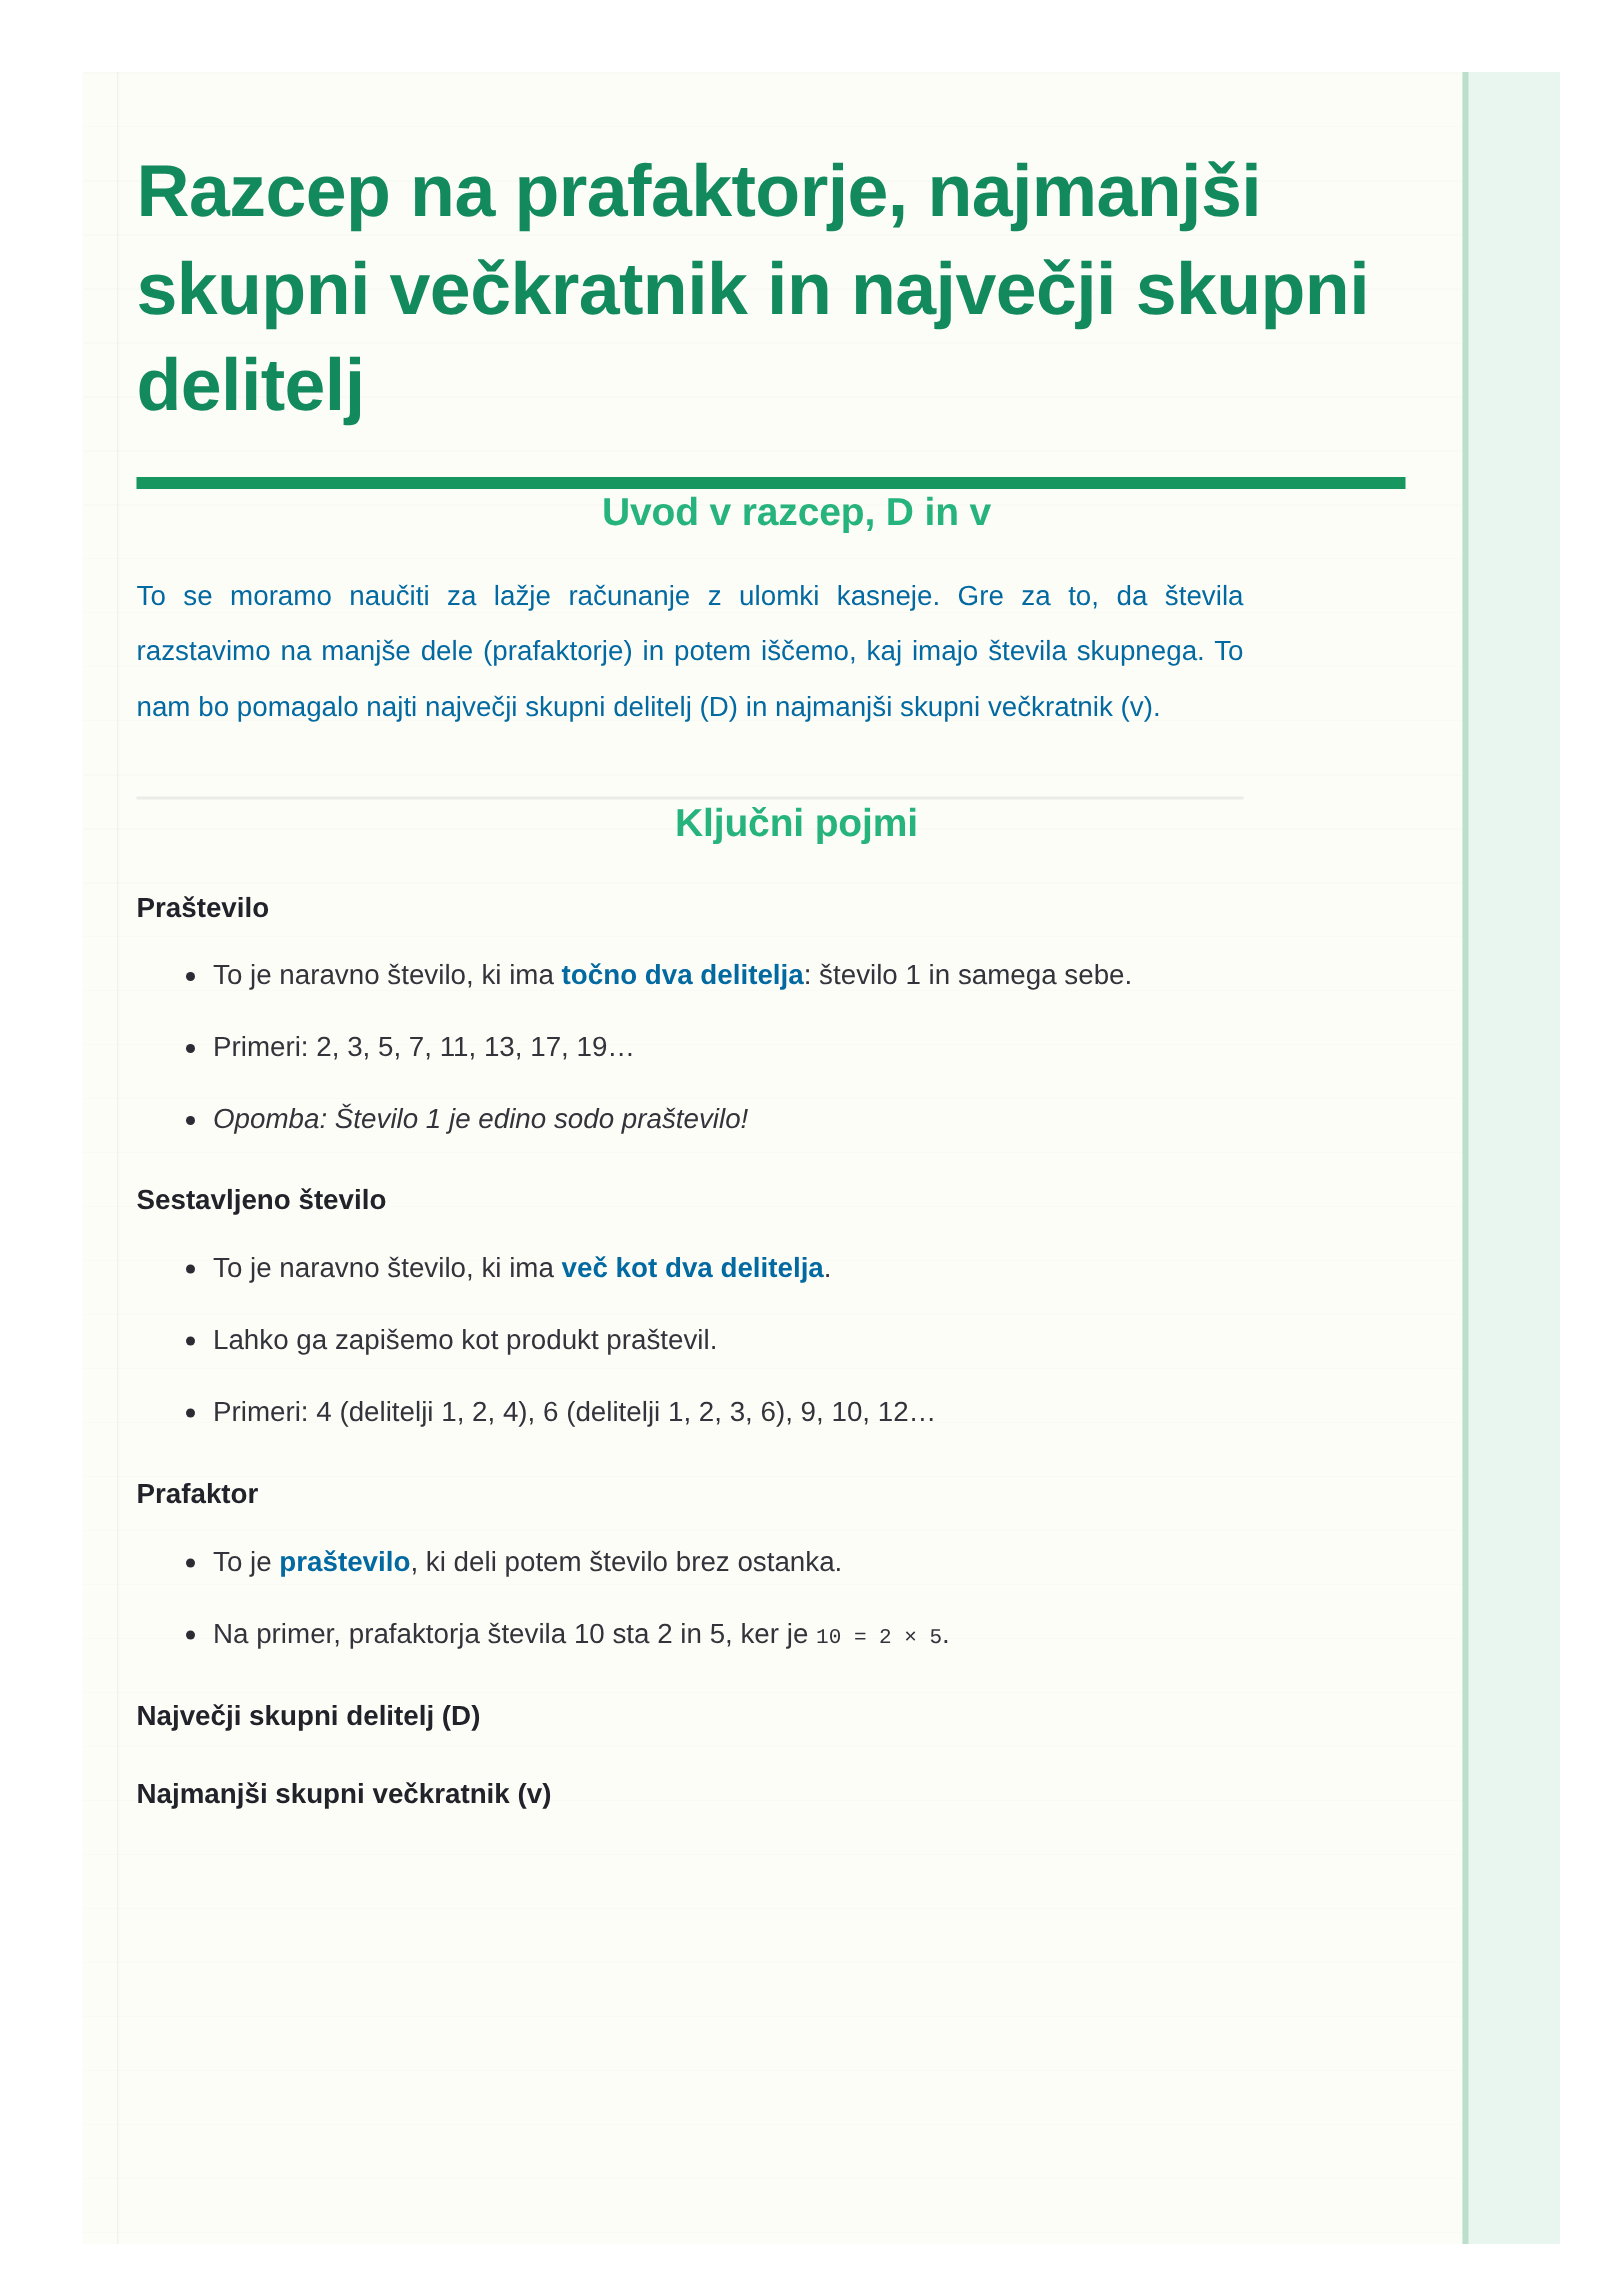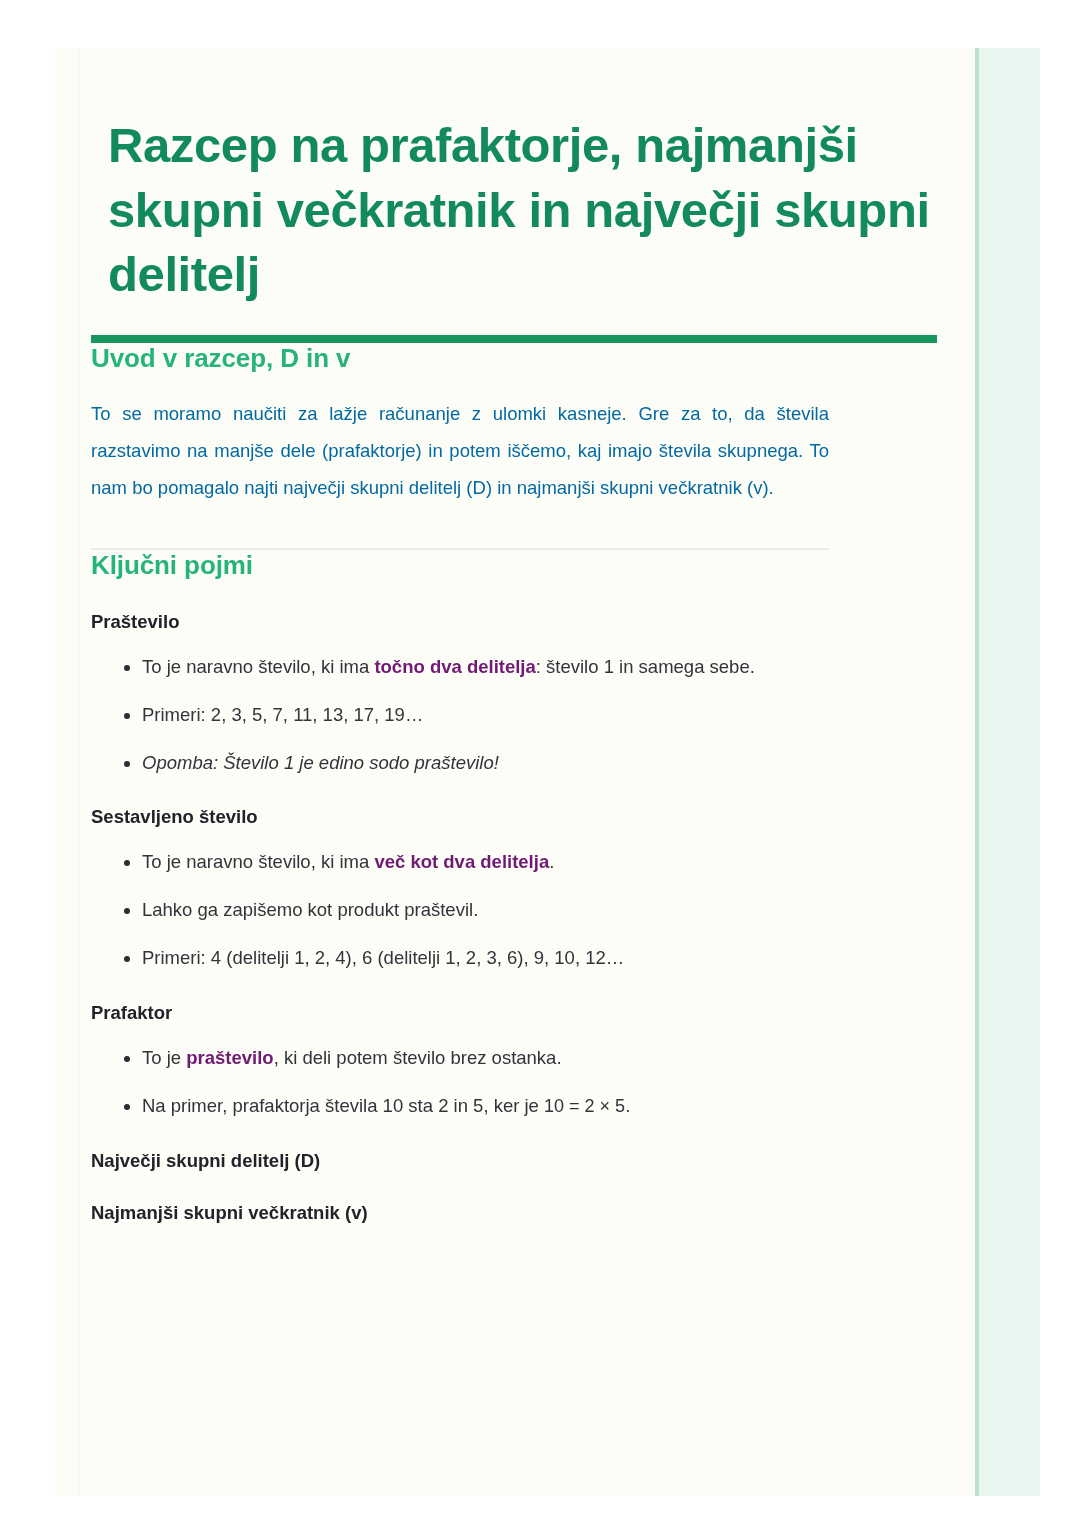--- a/index.html
+++ b/index.html
@@ -69,21 +69,21 @@
   .content {
     position: absolute;
     left: 36px;
     top: 0;
     width: 880px;
     height: 100%;
   }
 
   
   .doc-title {
-    margin: 17px;
+    margin: 0;
     padding-top: 48px;
     font-size: 49px;
     line-height: 1.32;
     font-weight: 700;
     color: #138a5e;
     letter-spacing: -0.4px;
     max-width: 860px;
   }
   .title-rule {
     margin-top: 28px;
@@ -92,20 +92,21 @@
     background: #17965f;
   }
 
   
   h2.section-heading {
     margin: 0;
     font-size: 26px;
     font-weight: 700;
     color: #27b37c;
     letter-spacing: -0.1px;
+    text-align: center;
   }
   .h2-intro { margin-top: 48px; }
   .h2-keyterms { margin-top: 46px; font-size: 28px; }
 
   
   .intro-par {
     margin: 21px 0 0 0;
     width: 738px;
     font-size: 18.5px;
     line-height: 2.0;
@@ -145,31 +146,31 @@
   ul.term-list li::before {
     content: "";
     position: absolute;
     left: 0;
     top: 11px;
     width: 6px;
     height: 6px;
     border-radius: 50%;
     background: #2c2c34;
   }
-  ul.term-list li b { font-weight: 700; color: #701a75; text-align: right; }
+  ul.term-list li b { font-weight: 700; color: #0369a1; text-align: right; }
   ul.term-list li i { font-style: italic; }
   .mathy {
     font-family: "DejaVu Serif", "Liberation Serif", serif;
     font-style: italic;
     font-size: 18px;
   }
   .mathy-up {
-    font-family: Liberation Sans, sans-serif;
+    font-family: Liberation Mono, monospace;
     font-style: normal;
-    font-size: 18px;
+    font-size: 14px;
   }
 
   
   .watermark {
     position: absolute;
     right: 28px;
     top: 1455px;
     font-size: 13px;
     color: #b9b9b9;
     letter-spacing: 0.2px;

